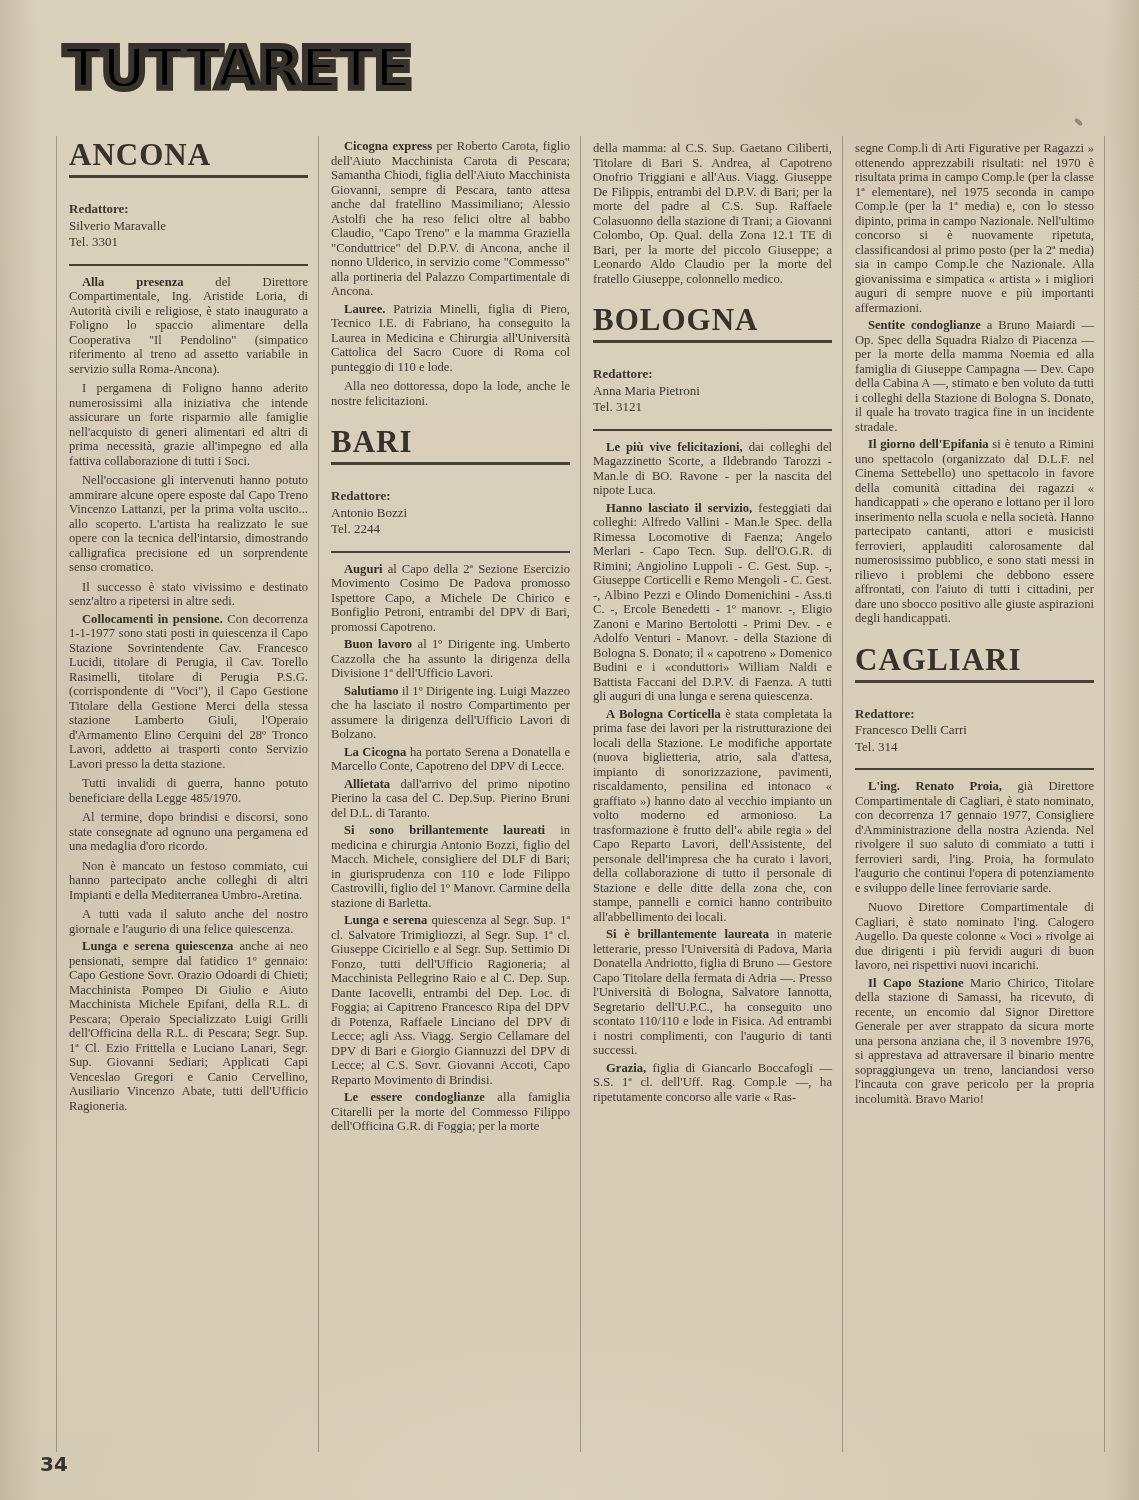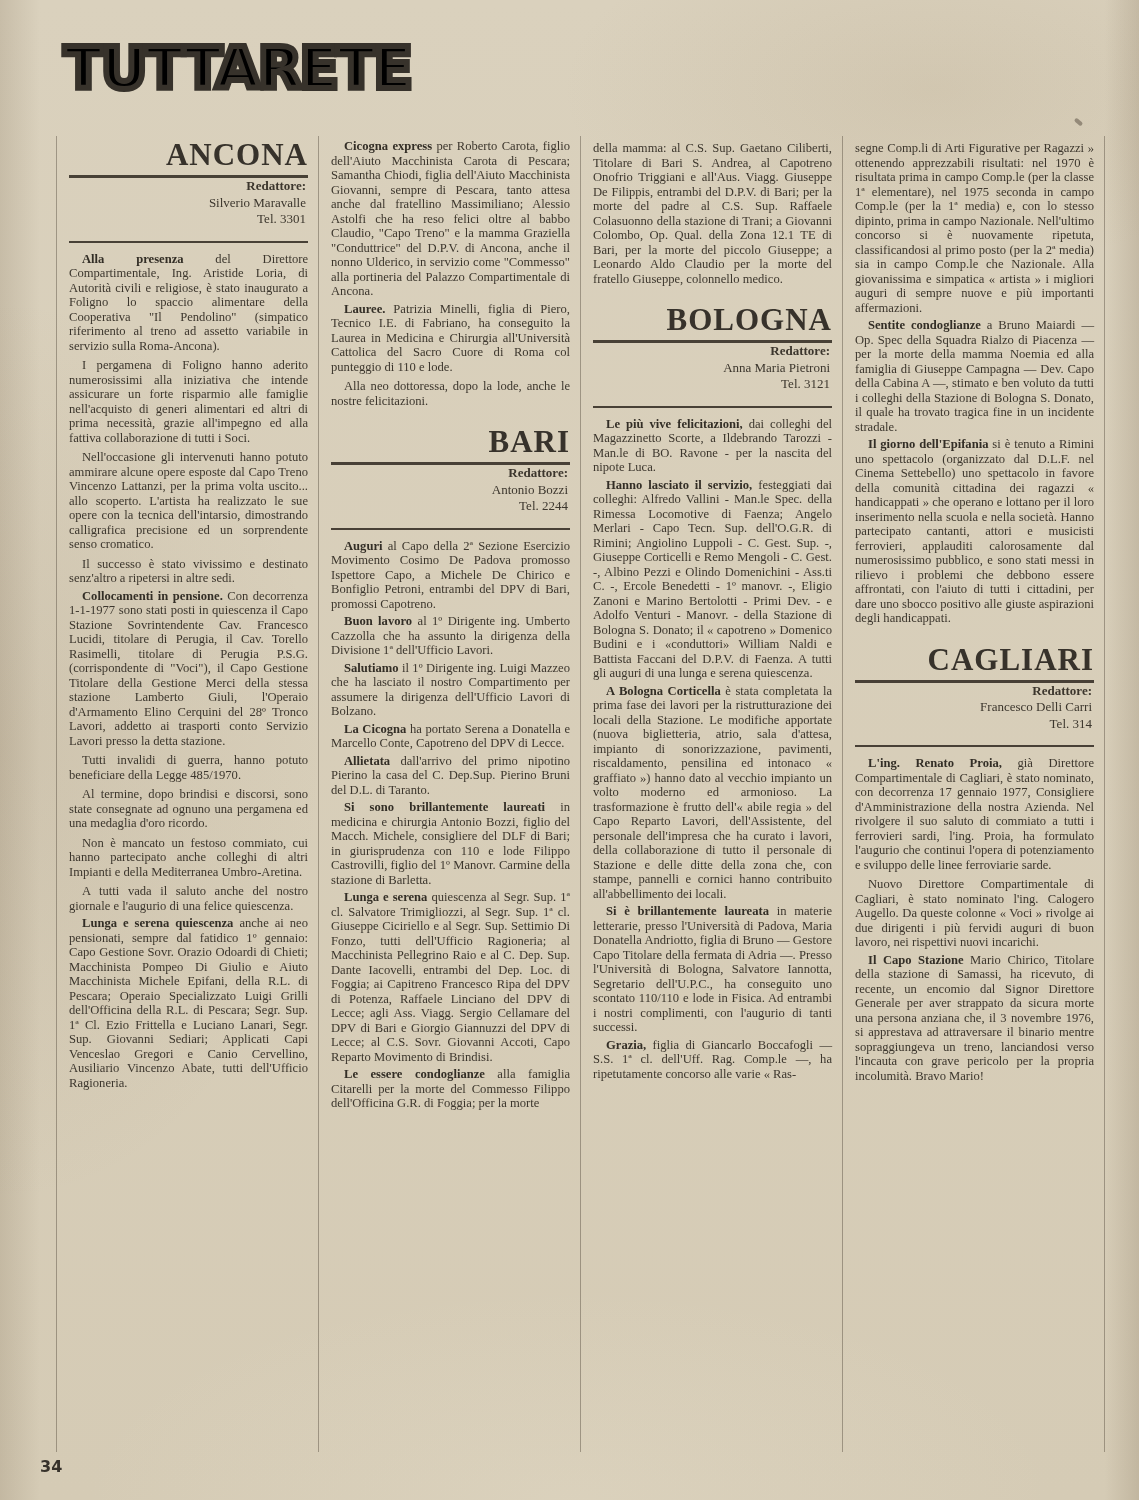--- a/index.html
+++ b/index.html
@@ -32,29 +32,29 @@
   }
   .para{margin:5px 0 0;text-indent:13px;}
   .para.haslead{margin-top:3px;}
   .para.noindent{text-indent:0;}
   .para b{color:#332e26;}
   .section{margin:17px 0 7px;}
   .col .section:first-child{margin-top:2px;}
   .sec-title{
     font-family:"Liberation Serif","DejaVu Serif",serif;font-weight:bold;
     font-size:31px;line-height:33px;letter-spacing:1px;color:#37322b;
-    text-align:right;text-indent:0;
+    text-align:left;text-indent:0;
   }
   .rule{height:0;border-top:3px solid rgba(60,52,42,.92);margin-top:4px;}
   .rule.bottom{border-top-width:2.5px;margin-bottom:9px;}
-  .redattore{text-align:right;font-size:13px;line-height:16.5px;padding:0 2px 9px 0;text-indent:0;}
+  .redattore{font-size:13px;line-height:16.5px;padding:23px 2px 9px 0;text-indent:0;}
   .page-number{
     position:absolute;left:40px;bottom:24px;
     font-family:"DejaVu Sans", sans-serif;font-weight:bold;
-    font-size:16px;color:#37322b;
+    font-size:20px;color:#37322b;
   }
   .artifact{
     position:absolute;right:56px;top:120px;width:9px;height:4px;
     background:rgba(70,60,48,.45);transform:rotate(40deg);border-radius:2px;
   }
 </style>
 </head>
 <body>
 
 <div class="page">

